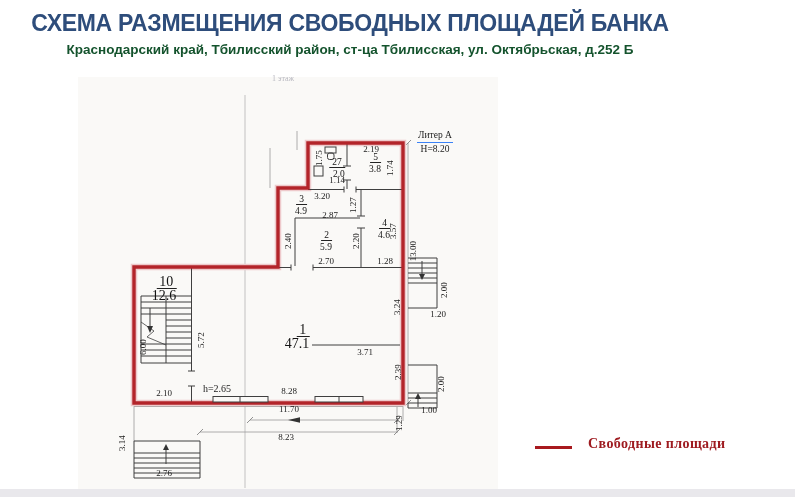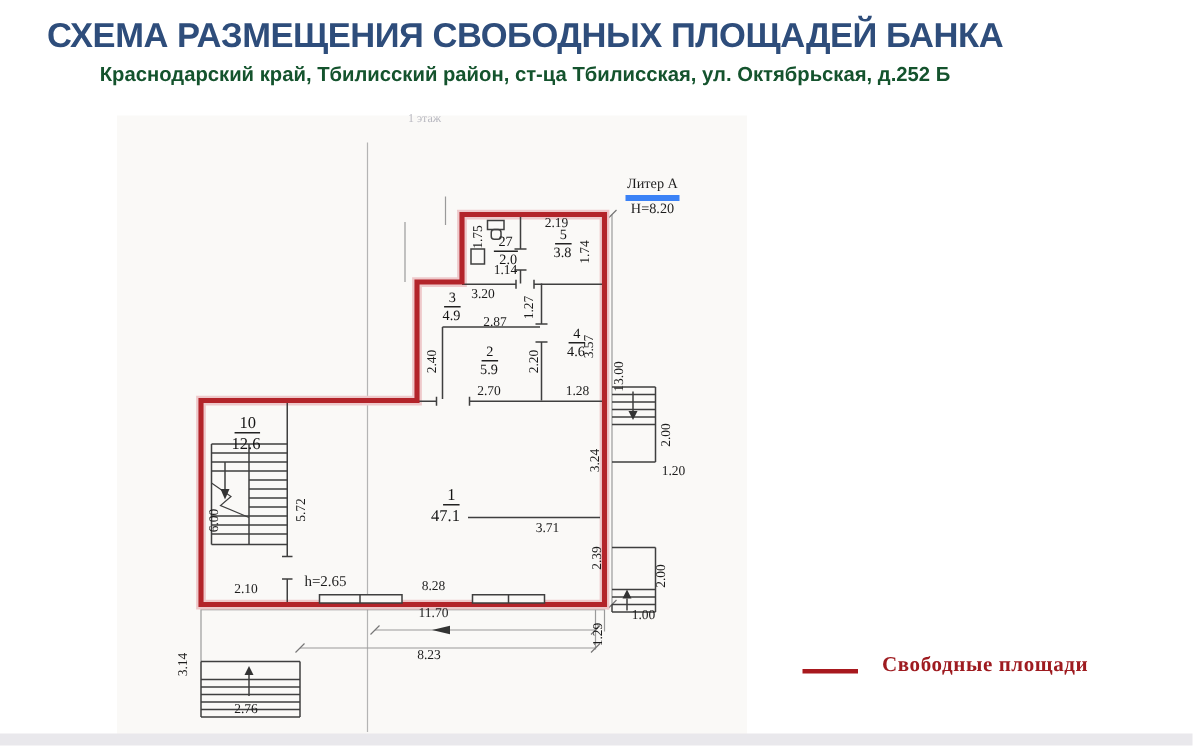--- a/index.html
+++ b/index.html
@@ -12,24 +12,24 @@
   .band{position:absolute;left:0;top:489px;width:795px;height:8px;background:#e9e8ec;}
   svg.draw{position:absolute;left:0;top:0;pointer-events:none;}
   .lbl{position:absolute;font-family:"Liberation Serif",serif;font-size:9px;color:#1c1c1c;
        white-space:nowrap;transform:translate(-50%,-50%);line-height:9px;}
   .lbl.v{transform:translate(-50%,-50%) rotate(-90deg);}
   .lbl.big{font-size:10px;text-align:right;}
   .room{position:absolute;font-family:"Liberation Serif",serif;color:#141414;text-align:right;
         transform:translateX(-50%);font-size:9.5px;line-height:10px;}
   .room .num{display:inline-block;border-bottom:1px solid #222;padding:0 3px;}
   .room .area{display:block;padding-top:1px;}
-  .room.lg{font-size:11px;line-height:12px;}
+  .room.lg{font-size:14px;line-height:12px;}
   .liter{position:absolute;left:417px;top:118px;width:36px;text-align:center;
          font-family:"Liberation Serif",serif;font-size:9.5px;color:#1c1c1c;line-height:11px;}
-  .liter .top{display:inline-block;border-bottom:4px solid #3b82f6;padding:0 1px 1px 1px;}
+  .liter .top{display:inline-block;border-bottom:1px solid #3b82f6;padding:0 1px 1px 1px;margin-top:12px;}
   .liter .bot{display:block;padding-top:1px;}
   .floor-note{position:absolute;left:283px;top:74px;transform:translateX(-50%);
       font-family:"Liberation Serif",serif;font-size:8px;color:#b9b9c1;}
   .legend{position:absolute;left:535px;top:436px;width:230px;height:24px;}
   .legend .line{position:absolute;left:0;top:10px;width:37px;height:3px;background:#a8191e;}
   .legend .txt{position:absolute;left:53px;top:0;font-family:"Liberation Serif",serif;
       font-weight:bold;font-size:14px;color:#9e1b20;letter-spacing:0.4px;white-space:nowrap;}
 </style>
 </head>
 <body>
@@ -169,21 +169,21 @@
 <span class="lbl v" style="left:201px;top:340px">5.72</span>
 <span class="lbl" style="left:164px;top:393px">2.10</span>
 <span class="lbl big" style="left:217px;top:388px">h=2.65</span>
 <span class="lbl" style="left:289px;top:391px">8.28</span>
 <span class="lbl" style="left:289px;top:409px">11.70</span>
 <span class="lbl v" style="left:399px;top:423px">1.29</span>
 <span class="lbl" style="left:286px;top:437px">8.23</span>
 <span class="lbl v" style="left:122px;top:443px">3.14</span>
 <span class="lbl" style="left:164px;top:473px">2.76</span>
 <span class="lbl v" style="left:444px;top:290px">2.00</span>
-<span class="lbl" style="left:449px;top:314px">1.20</span>
+<span class="lbl" style="left:438px;top:314px">1.20</span>
 <span class="lbl v" style="left:441px;top:384px">2.00</span>
 <span class="lbl" style="left:429px;top:410px">1.00</span>
 <span class="lbl" style="left:365px;top:352px">3.71</span>
 
 <div class="legend">
   <div class="line"></div>
   <span class="txt">Свободные площади</span>
 </div>
 
 <div class="band"></div>

